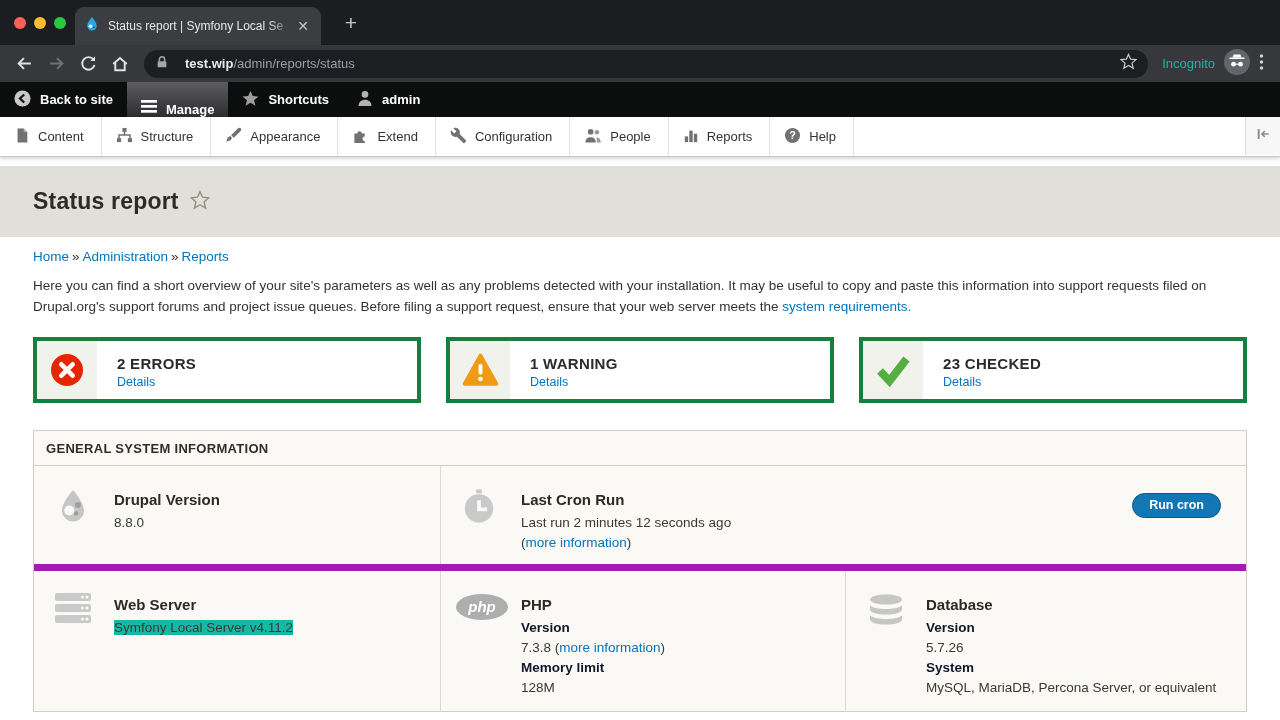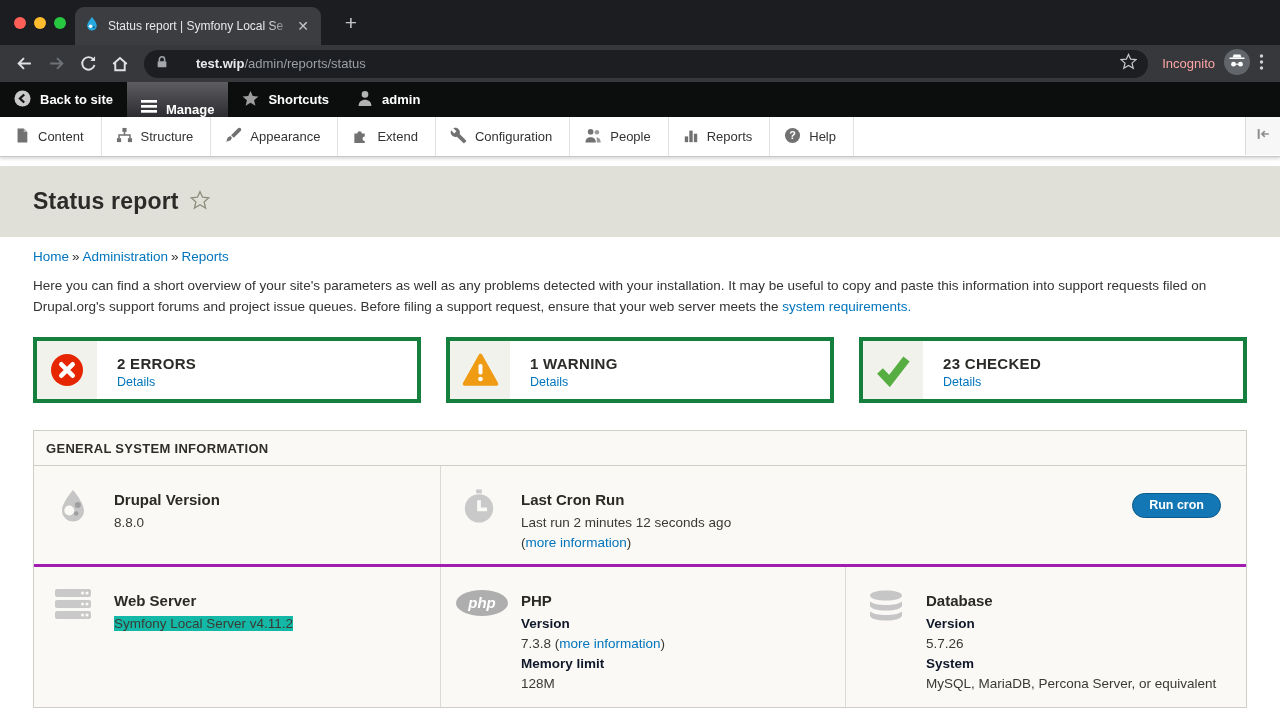--- a/index.html
+++ b/index.html
@@ -18,24 +18,24 @@
     width:175px; position:relative; flex:1; }
   .tab-title .fade { content:""; position:absolute; right:0; top:0; bottom:0; width:26px;
     background:linear-gradient(90deg, rgba(59,61,65,0), #3b3d41); }
   .tab-close { color:#c3c5c8; font-size:14px; line-height:1; padding:2px 3px; }
   .newtab { position:absolute; left:337px; top:9px; color:#c3c5c8; font-size:21px; font-weight:300;
     width:28px; height:28px; text-align:center; line-height:27px; }
   .toolbar { height:37px; background:#36383b; display:flex; align-items:center; padding:0 8px; }
   .navbtn { width:32px; height:30px; display:flex; align-items:center; justify-content:center; }
   .pill { height:28px; background:#1d1e21; border-radius:14px; display:flex; align-items:center;
     padding:0 11px; flex:1; margin:0 8px; }
-  .url { font-size:13px; margin-left:27px; color:#e8eaed; }
+  .url { font-size:13px; margin-left:16px; color:#e8eaed; }
   .url .path { color:#9aa0a6; }
   .pill .sp { flex:1; }
-  .incog-label { color:#fca5a5; font-size:13px; margin:0 9px 0 6px; }
+  .incog-label { color:#14b8a6; font-size:13px; margin:0 9px 0 6px; }
   .kebab { margin:0 8px 0 9px; }
 
   
   .adminbar { height:35px; background:#0c0d0d; display:flex; color:#fff; font-size:13px; font-weight:bold; }
   .abar-item { display:flex; align-items:center; gap:9px; padding:0 14px; }
   .abar-item.active { background:linear-gradient(180deg,#5c5c61,#2d2d31);align-items:flex-end; }
 
   
   .menubar { height:40px; background:#fff; border-bottom:1px solid #c8c8c8;
     box-shadow:0 2px 3px rgba(0,0,0,.15); display:flex; position:relative; z-index:3; }
@@ -61,21 +61,21 @@
   .card { flex:1; border:4px solid #15803d; background:#fff; height:66px; display:flex; }
   .card-icon { width:60px; background:#f2f2ed; display:flex; align-items:center; justify-content:center; }
   .card-body { padding:14px 0 0 20px; }
   .card-count { font-size:15px; font-weight:bold; color:#2b2b28; letter-spacing:.3px; }
   .card-details { display:block; font-size:12.5px; margin-top:2px; color:#0074bd; }
 
   .panel { margin-top:27px; border:1px solid #cfcfc8; background:#faf9f5; }
   .panel-header { height:35px; line-height:35px; padding:0 12px; font-size:13px; font-weight:bold;
     color:#2f2f2a; letter-spacing:.3px; border-bottom:1px solid #cfcfc8; }
   .prow1 { display:grid; grid-template-columns:406px 1fr; }
-  .prow2 { display:grid; grid-template-columns:406px 405px 1fr; border-top:3px solid #a21caf; }
+  .prow2 { display:grid; grid-template-columns:406px 405px 1fr; border-top:7px solid #a21caf; }
   .pcell { position:relative; min-height:98px; }
   .pcell + .pcell { border-left:1px solid #dadad4; }
   .prow2 .pcell { min-height:140px; }
   .picon { position:absolute; left:21px; top:22px; }
   .ptext { margin:24px 20px 0 80px; font-size:13.5px; color:#3a3a34; line-height:20px; }
   .ptitle { font-size:15px; font-weight:bold; color:#2b2b26; margin-bottom:3px; }
   .plabel { font-weight:bold; color:#0f172a; }
   .runcron-btn { position:absolute; right:25px; top:27px; background:#1277b4; border:1px solid #0b5b8a;
     color:#fff; font-weight:bold; font-size:12.5px; padding:4px 16px 5px; border-radius:13px;
     font-family:"Liberation Sans", sans-serif; cursor:pointer; }

